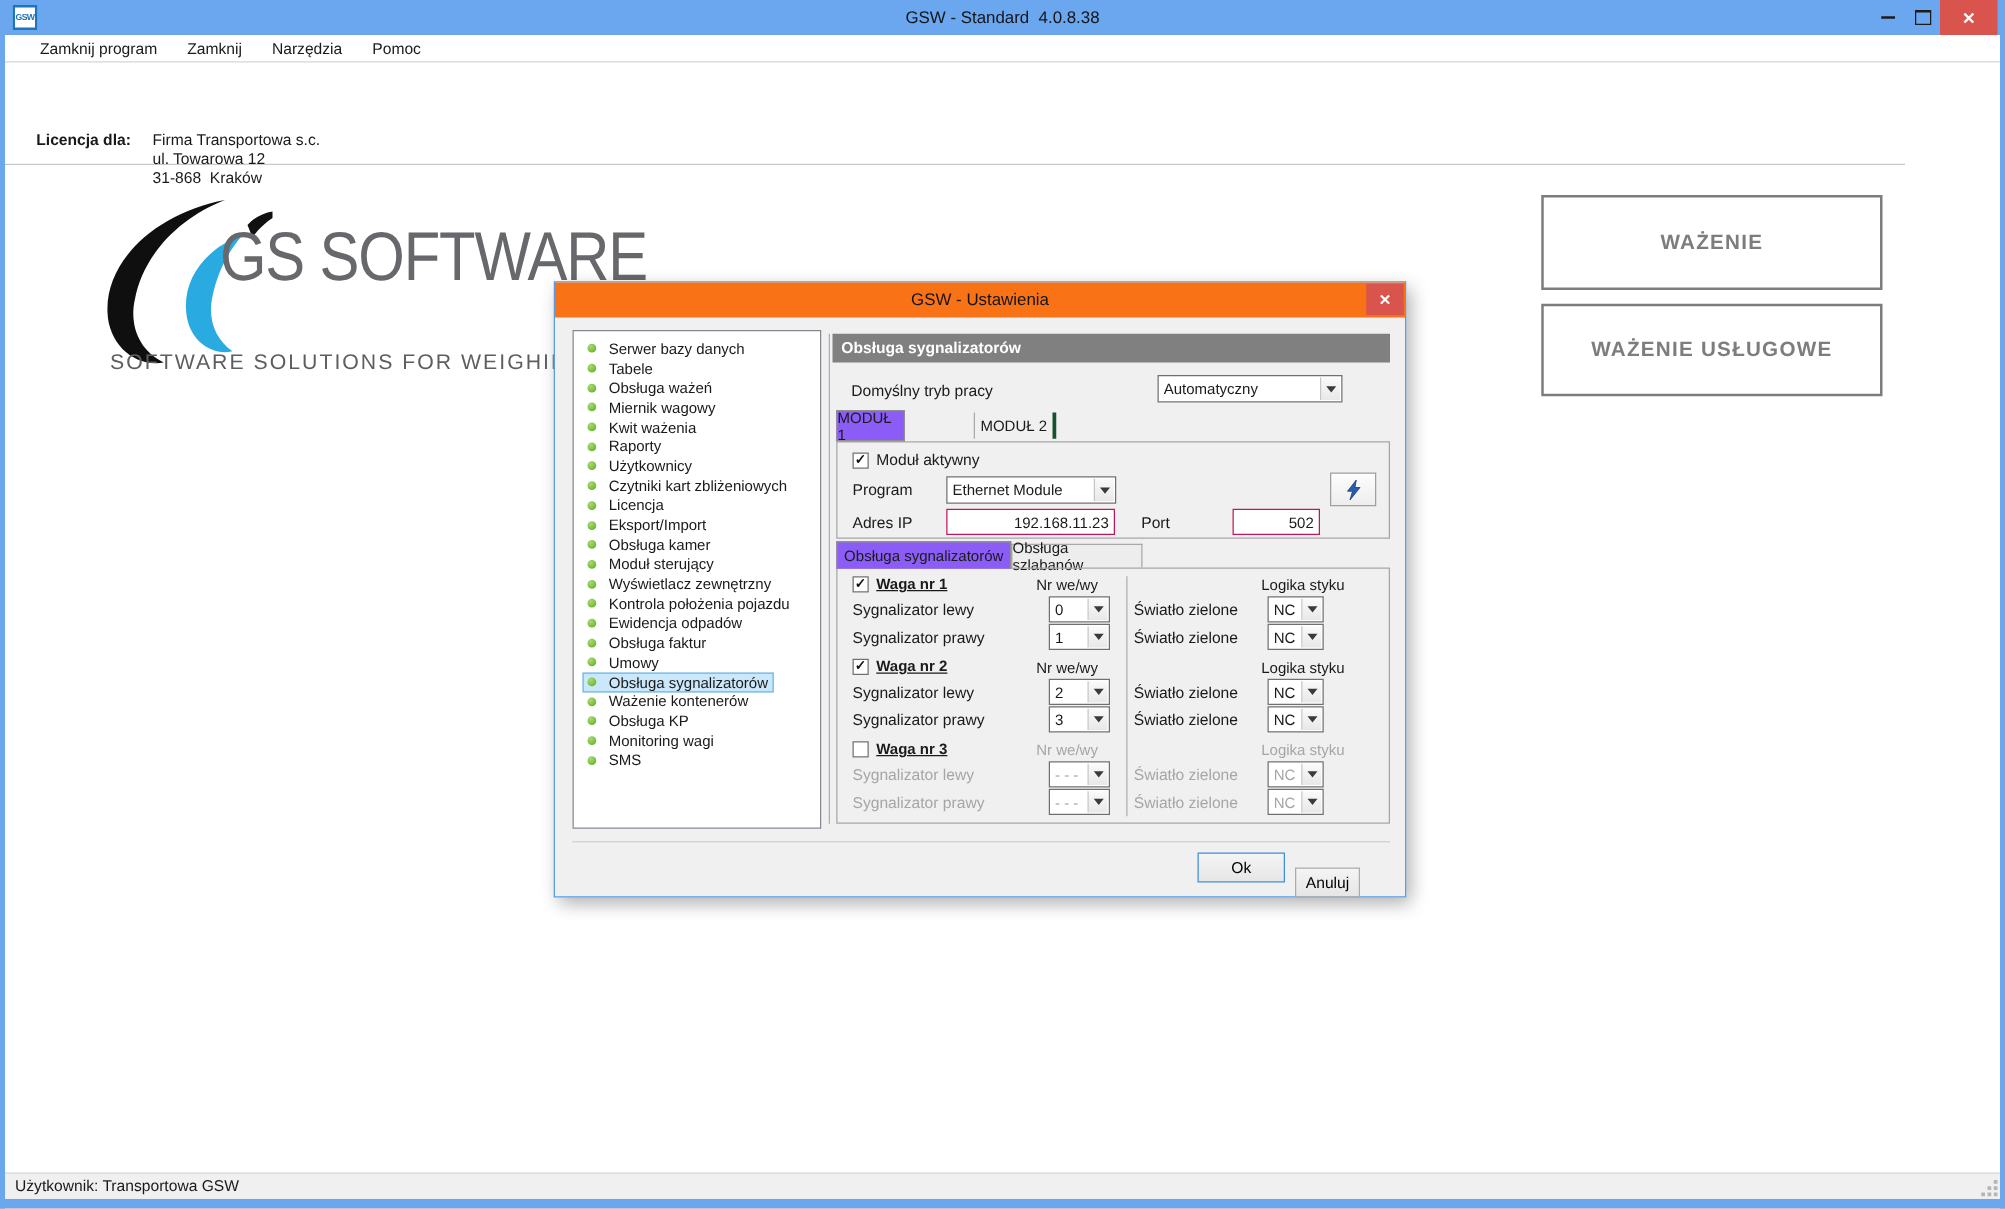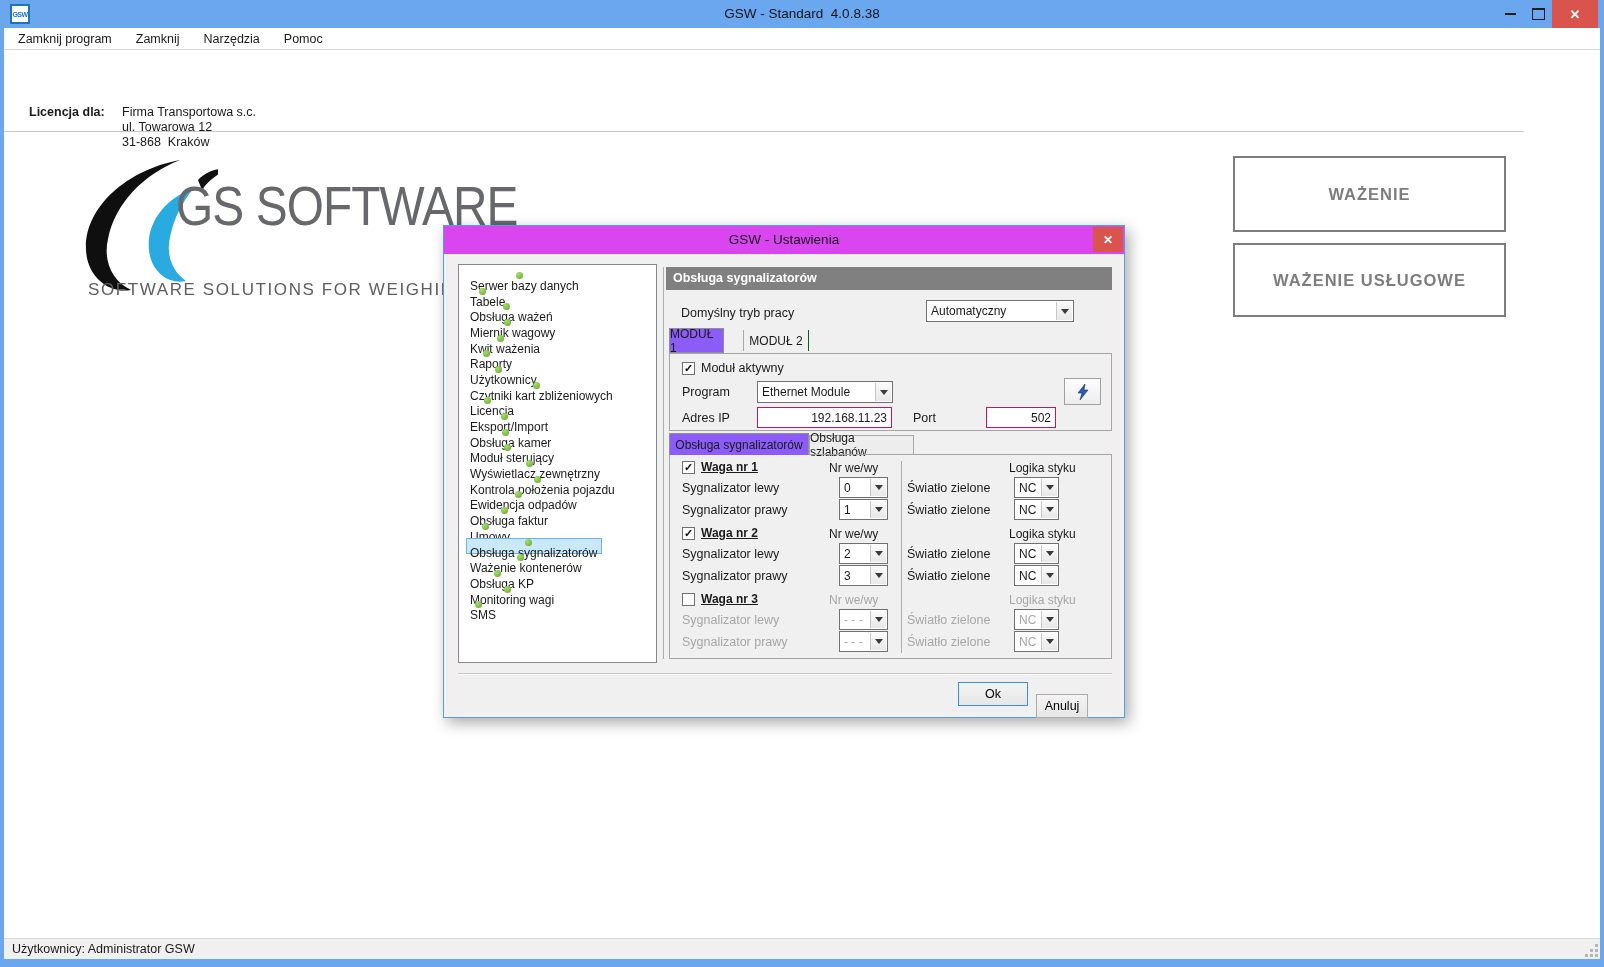--- a/index.html
+++ b/index.html
@@ -16,49 +16,49 @@
   .capbtn{top:0;height:28px;display:flex;align-items:center;justify-content:center;}
   .btn-min{left:1496px;width:28px;}
   .btn-max{left:1524px;width:28px;}
   .btn-close{left:1552px;width:46px;background:#d9544d;color:#fff;font-size:13px;font-weight:bold;}
   .glyph-min{width:11px;height:0;border-bottom:2px solid #1c1c1c;}
   .glyph-max{width:11px;height:9px;border:1px solid #1c1c1c;border-top-width:2px;}
   .win-side{top:28px;bottom:0;width:4px;background:#6ba7ef;}
   .win-bottom{left:0;bottom:0;width:1604px;height:8px;background:#6ba7ef;}
   
   .menubar{left:4px;top:28px;width:1596px;height:22px;background:#fff;border-bottom:1px solid #d6d6d6;
-           display:flex;align-items:center;padding-left:14px;box-sizing:border-box;gap:24px;}
+           display:flex;align-items:center;padding-left:28px;box-sizing:border-box;gap:24px;}
   .menu-item{font-size:12.5px;cursor:default;}
   .license{left:4px;top:51px;width:1520px;height:80px;background:#fff;border-bottom:1px solid #c9c9c9;}
   .lic-label{left:25px;top:54px;font-size:12.5px;font-weight:bold;}
   .lic-line{left:118px;font-size:12.5px;white-space:pre;}
   
   .statusbar{left:4px;top:938px;width:1596px;height:21px;background:#f0f0f0;border-top:1px solid #d9d9d9;
              box-sizing:border-box;display:flex;align-items:center;padding-left:8px;font-size:12.5px;}
   .grip{right:6px;top:944px;width:12px;height:12px;}
   .grip i{position:absolute;width:3px;height:3px;background:#b6b6b6;}
   
   .logo-name{font-size:52px;color:#67686b;letter-spacing:-1px;transform:scale(.92,1.06);
              transform-origin:left top;white-space:pre;}
   .logo-tag{font-size:17px;color:#5d5e60;letter-spacing:1.6px;white-space:pre;}
   
   .home-btn{width:273px;background:#fff;border:2px solid #7d7d7d;box-sizing:border-box;
             display:flex;align-items:center;justify-content:center;color:#7d7d7d;
             font-size:16.5px;font-weight:bold;letter-spacing:1px;cursor:pointer;}
   
   .dialog{left:443px;top:225px;width:682px;height:493px;background:#f0f0f0;
           border:1px solid #569de5;box-sizing:border-box;box-shadow:4px 5px 14px rgba(0,0,0,.33);}
-  .dlg-titlebar{left:0;top:0;width:100%;height:28px;background:#d946ef;}
+  .dlg-titlebar{left:0;top:0;width:100%;height:28px;background:#f97316;}
   .dlg-title{width:100%;height:28px;line-height:28px;text-align:center;font-size:13.5px;color:#14141a;}
   .dlg-close{right:1px;top:1px;width:30px;height:25px;background:#d9544d;color:#fff;
              display:flex;align-items:center;justify-content:center;font-size:12px;font-weight:bold;cursor:pointer;}
   .listbox{left:14px;top:38px;width:199px;height:399px;background:#fff;border:1px solid #828790;
            box-sizing:border-box;padding-top:6px;}
   .sb-item{height:15.7px;display:flex;align-items:center;padding-left:7px;cursor:default;}
-  .sb-wrap{display:flex;align-items:center;border:1px solid transparent;padding:0 4px 0 3px;height:14px;flex-direction:column;}
+  .sb-wrap{display:flex;align-items:center;border:1px solid transparent;padding:0 4px 0 3px;height:14px;}
   .sb-item.sel .sb-wrap{background:#cbe8fa;border-color:#6cb5e3;}
   .bullet{width:7px;height:7px;border-radius:50%;background:radial-gradient(circle at 35% 30%,#a8d977,#7fc241 55%,#5e9d2c);
           margin-right:10px;flex:none;}
   .sb-text{font-size:12px;white-space:nowrap;}
   .vsep{width:1px;background:#aeaeae;}
   .panel-header{left:222px;top:41px;width:446px;height:23px;background:#808080;color:#fff;
                 font-size:12.5px;font-weight:bold;line-height:23px;padding-left:7px;box-sizing:border-box;}
   .lbl{font-size:12.5px;white-space:nowrap;}
   .dim{color:#a6a6a6 !important;}
   
@@ -76,22 +76,22 @@
       display:flex;align-items:center;justify-content:center;cursor:pointer;flex:none;}
   .cb .tick{font-size:11px;font-weight:bold;color:#111;line-height:11px;}
   .cbrow{display:flex;align-items:center;gap:6px;}
   .cbrow .cap{font-size:12.5px;}
   .scale-name{font-size:12px;font-weight:bold;text-decoration:underline;}
   .groupbox{left:225px;top:127px;width:443px;height:78px;border:1px solid #a6a6a6;box-sizing:border-box;}
   .contentbox{left:225px;top:228px;width:443px;height:205px;border:1px solid #a6a6a6;box-sizing:border-box;}
   
   .tab-active{background:#8b5cf6;border:1px solid #8f8f8f;box-sizing:border-box;z-index:2;
               display:flex;align-items:center;justify-content:center;font-size:12px;cursor:pointer;}
-  .tab-flat{border-left:1px solid #a9a9a9;border-right:1px solid #14532d;box-sizing:border-box;
-            display:flex;align-items:center;justify-content:center;font-size:12px;cursor:pointer;}
+  .tab-flat{border-left:1px solid #a9a9a9;border-right:3px solid #14532d;box-sizing:border-box;
+            display:flex;align-items:center;justify-content:center;font-size:12px;cursor:pointer;margin-left:36px;}
   .tab-inactive{background:#ededed;border:1px solid #a9a9a9;border-bottom:none;box-sizing:border-box;
                 display:flex;align-items:center;justify-content:center;font-size:12px;cursor:pointer;}
   .colhdr{font-size:12px;white-space:nowrap;}
   
   .push-btn{background:linear-gradient(#f4f4f4,#e6e6e6);border:1px solid #acacac;box-sizing:border-box;
             display:flex;align-items:center;justify-content:center;font-size:12.5px;cursor:pointer;}
   .push-btn.default{border-color:#3e8ddd;}
   .tool-btn{background:linear-gradient(#fdfdfd,#ededed);border:1px solid #a0a0a0;box-sizing:border-box;
             display:flex;align-items:center;justify-content:center;cursor:pointer;}
   .hline{height:1px;background:#c9c9c9;border-bottom:1px solid #fdfdfd;}
@@ -443,21 +443,21 @@
         </span>
       </div>
   </div>
 
   <div class="a hline" style="left:14px;width:654px;top:447px;"></div>
   <button class="a push-btn default" style="left:514px;top:456px;width:70px;height:24px;">Ok</button>
   <button class="a push-btn" style="left:592px;top:468px;width:52px;height:24px;">Anuluj</button>
 </div>
 
 <div class="a statusbar">
-  <span>Użytkownicy: Administrator GSW</span>
+  <span>Użytkownik: Transportowa GSW</span>
 </div>
 <div class="a grip">
   <i style="right:0;top:0;"></i>
     <i style="right:0;top:5px;"></i>
     <i style="right:5px;top:5px;"></i>
   <i style="right:0;top:10px;"></i>
     <i style="right:5px;top:10px;"></i>
     <i style="right:10px;top:10px;"></i>
 </div>
 

